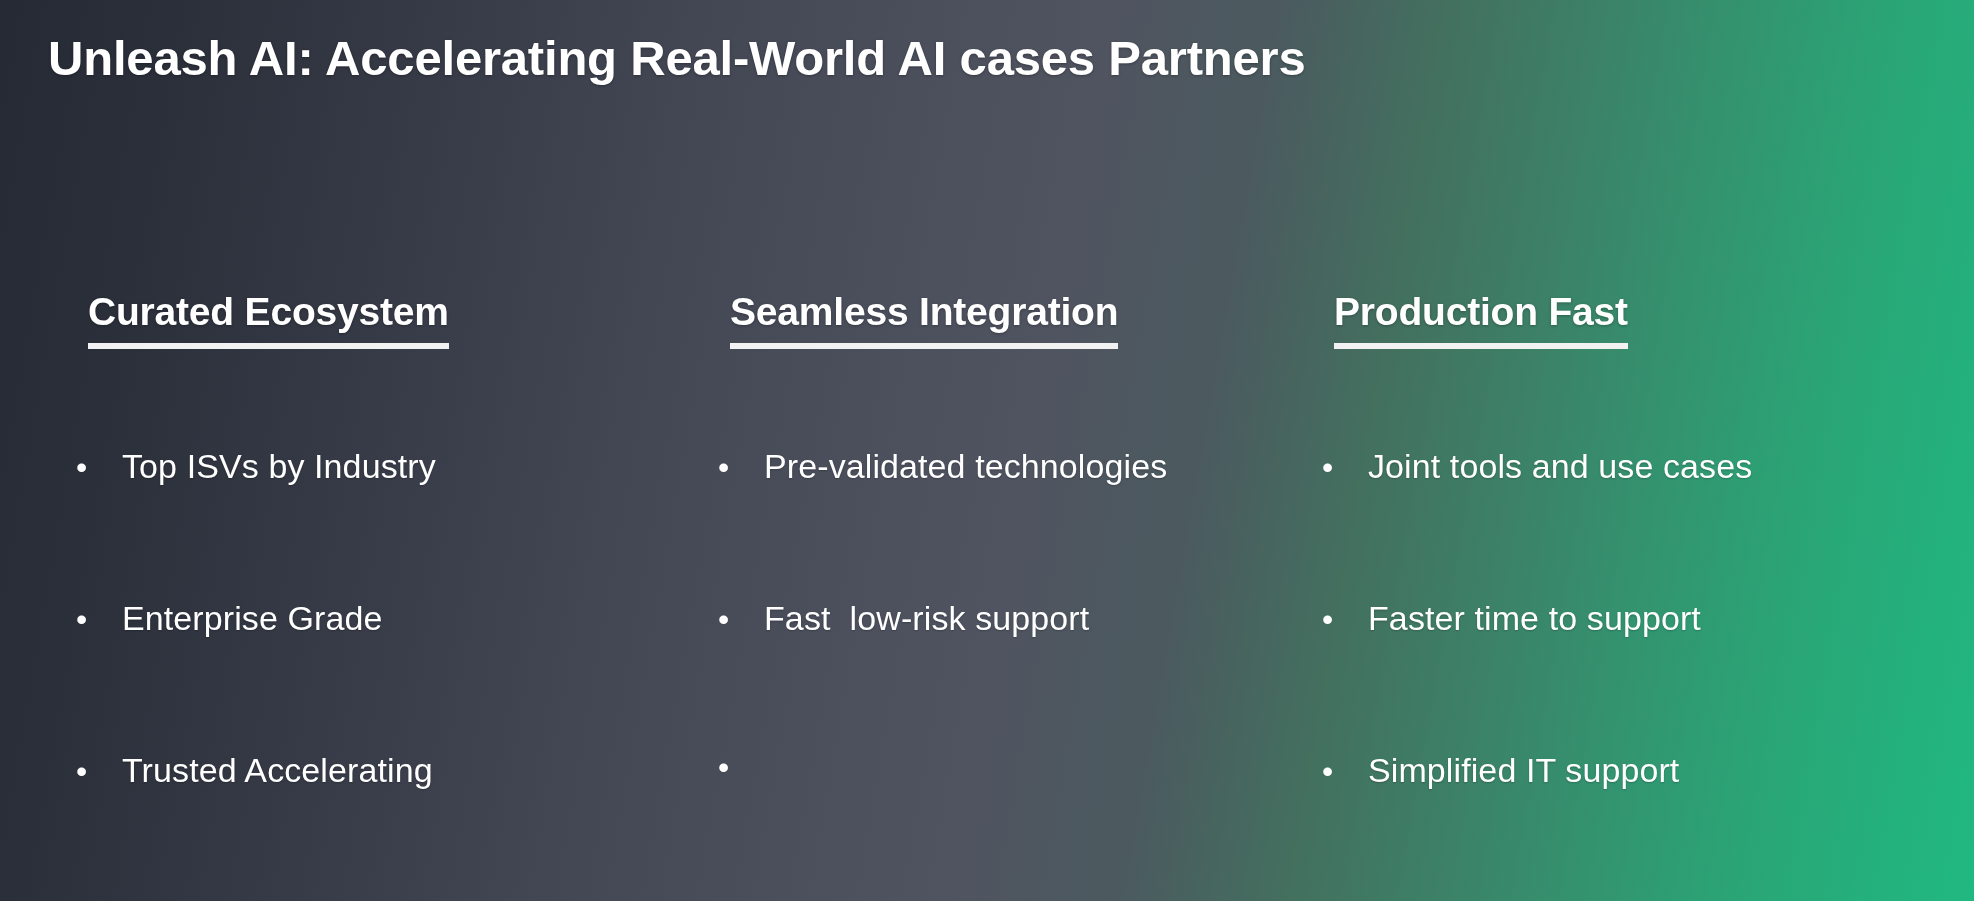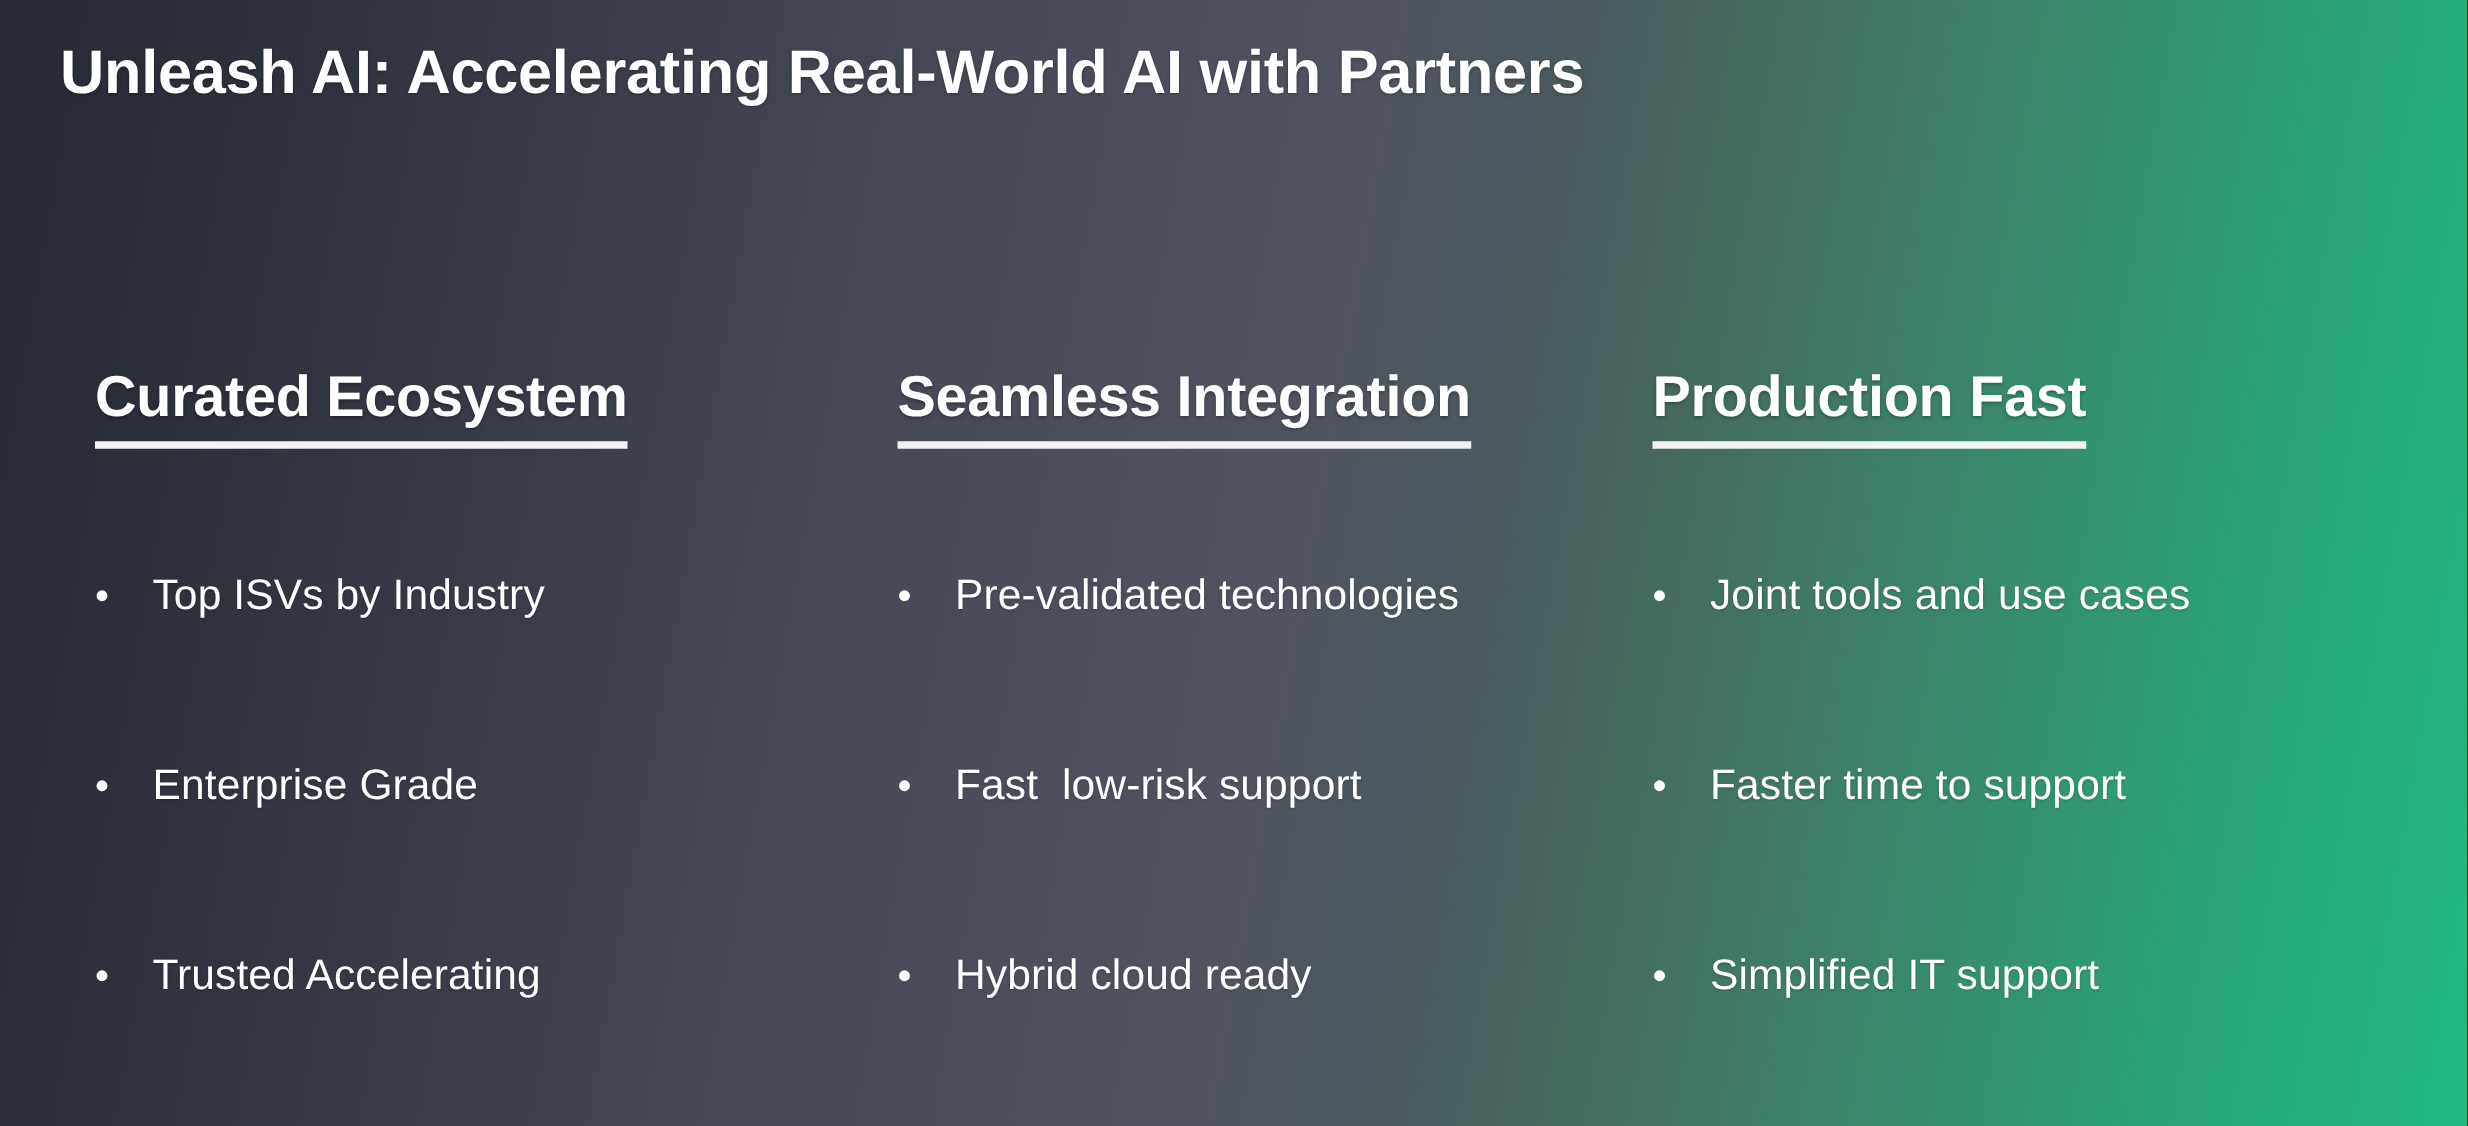--- a/index.html
+++ b/index.html
@@ -59,28 +59,29 @@
   .column {
     box-sizing: border-box;
   }
 
   .col-1 { width: 650px; padding-left: 76px; }
   .col-2 { width: 650px; padding-left: 68px; }
   .col-3 { width: 674px; padding-left: 22px; }
 
   .column-heading {
     display: inline-block;
-    font-size: 46px;
+    font-size: 39px;
     font-weight: bold;
     color: #ffffff;
     letter-spacing: -0.2px;
     white-space: nowrap;
     padding-bottom: 9px;
     border-bottom: 6px solid #f2f2f2;
     text-shadow: 0 1px 3px rgba(0,0,0,0.28);
+    margin-left: 12px;
   }
 
   .bullet-list {
     list-style: none;
     margin: 0;
     padding: 0;
     margin-top: 98px;
   }
 
   .bullet-item {
@@ -104,21 +105,21 @@
     letter-spacing: 0.1px;
     white-space: pre;
     text-shadow: 0 1px 2px rgba(0,0,0,0.22);
   }
 </style>
 </head>
 <body>
 
 <div id="slide">
 
-  <div class="slide-title">Unleash AI: Accelerating Real-World AI with Partners</div>
+  <div class="slide-title">Unleash AI: Accelerating Real-World AI cases Partners</div>
 
   <div class="columns">
 
     <div class="column col-1">
       <div class="column-heading">Curated Ecosystem</div>
       <ul class="bullet-list">
         <li class="bullet-item">
           <span class="bullet-marker">•</span>
           <span class="bullet-text">Top ISVs by Industry</span>
         </li>
@@ -139,21 +140,20 @@
         <li class="bullet-item">
           <span class="bullet-marker">•</span>
           <span class="bullet-text">Pre-validated technologies</span>
         </li>
         <li class="bullet-item">
           <span class="bullet-marker">•</span>
           <span class="bullet-text">Fast  low-risk support</span>
         </li>
         <li class="bullet-item">
           <span class="bullet-marker">•</span>
-          <span class="bullet-text">Hybrid cloud ready</span>
         </li>
       </ul>
     </div>
 
     <div class="column col-3">
       <div class="column-heading">Production Fast</div>
       <ul class="bullet-list">
         <li class="bullet-item">
           <span class="bullet-marker">•</span>
           <span class="bullet-text">Joint tools and use cases</span>

